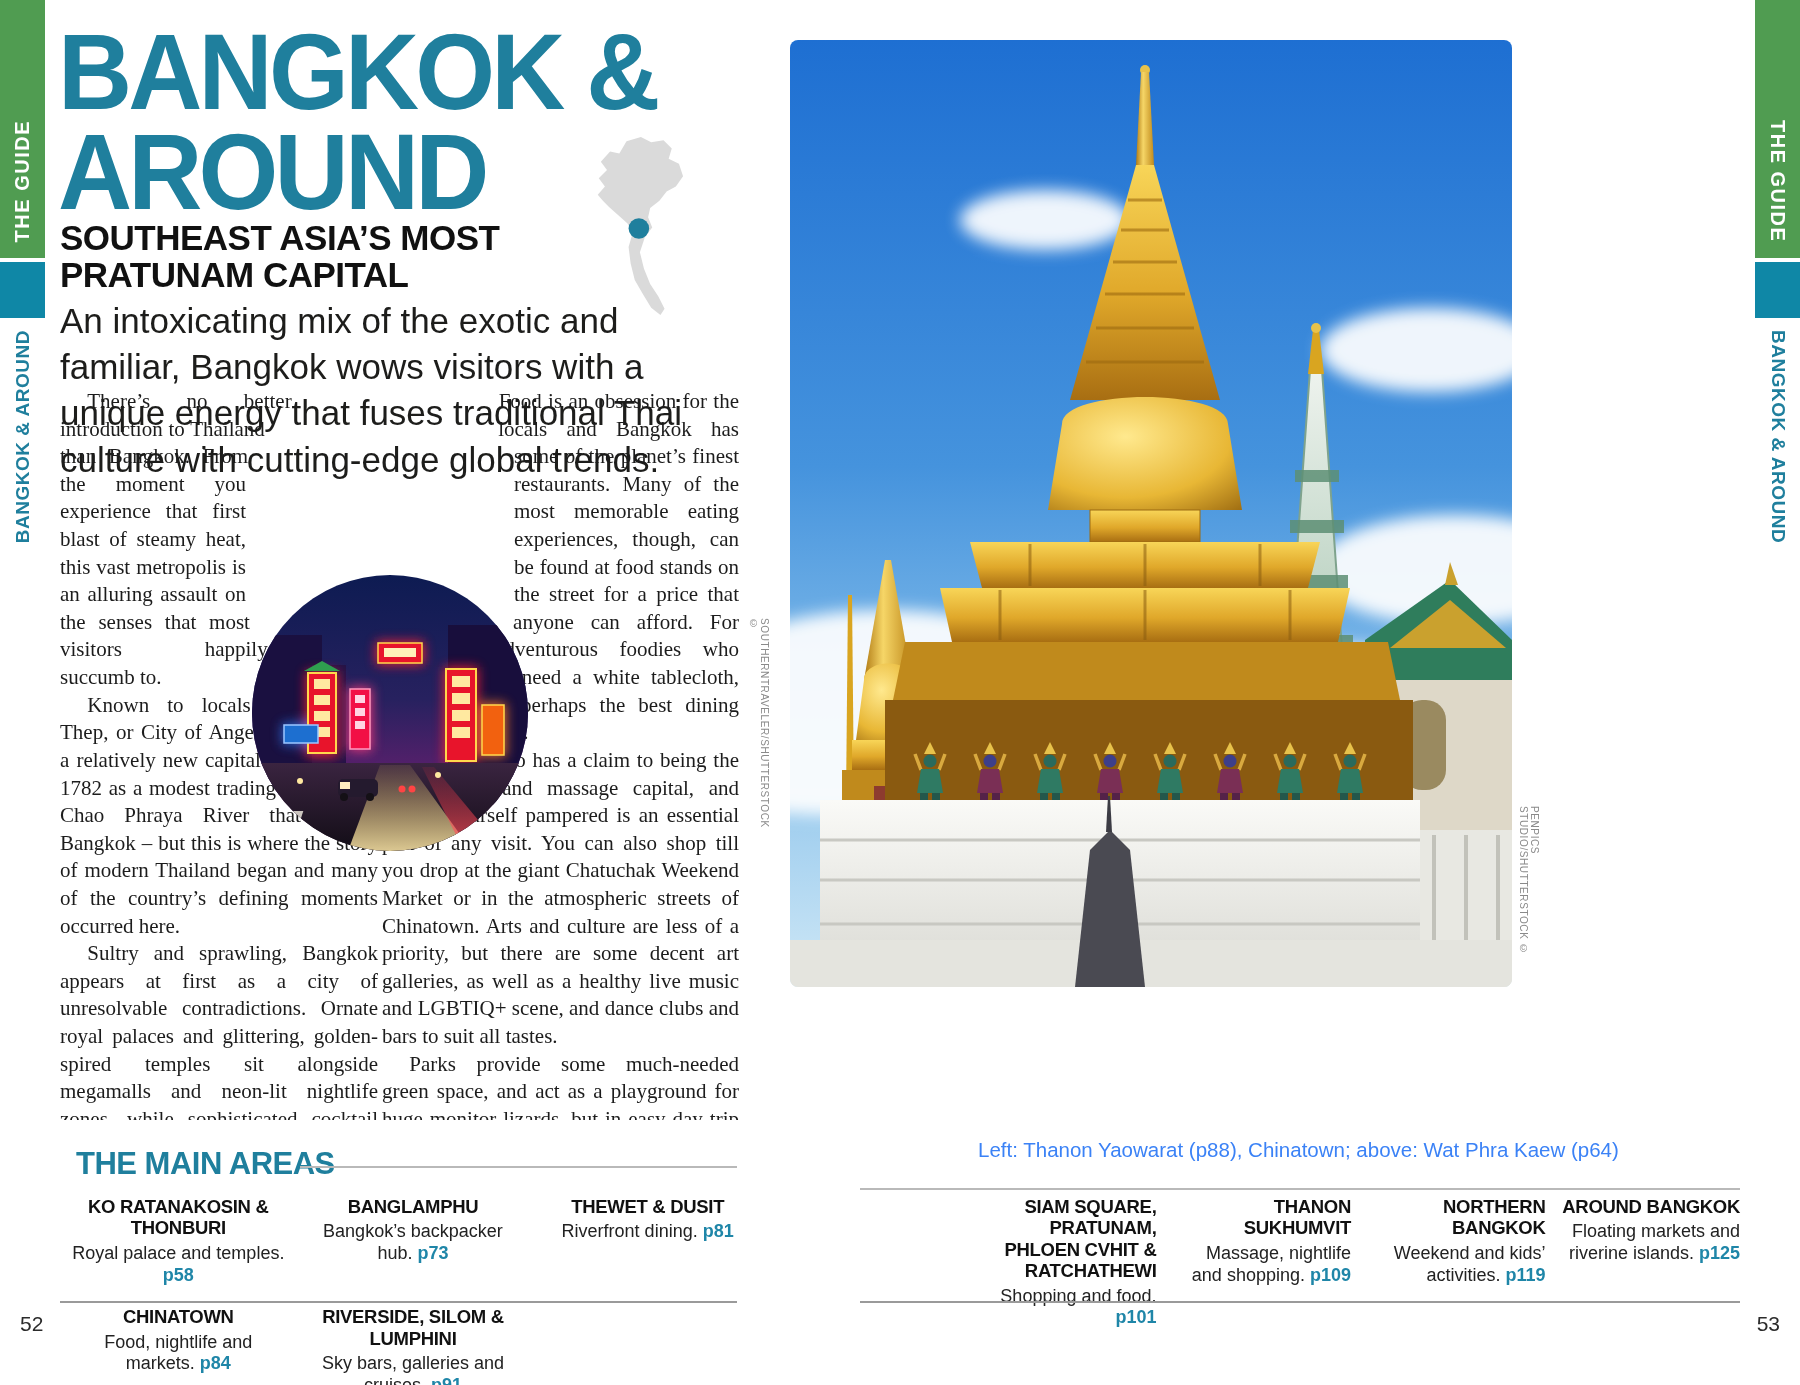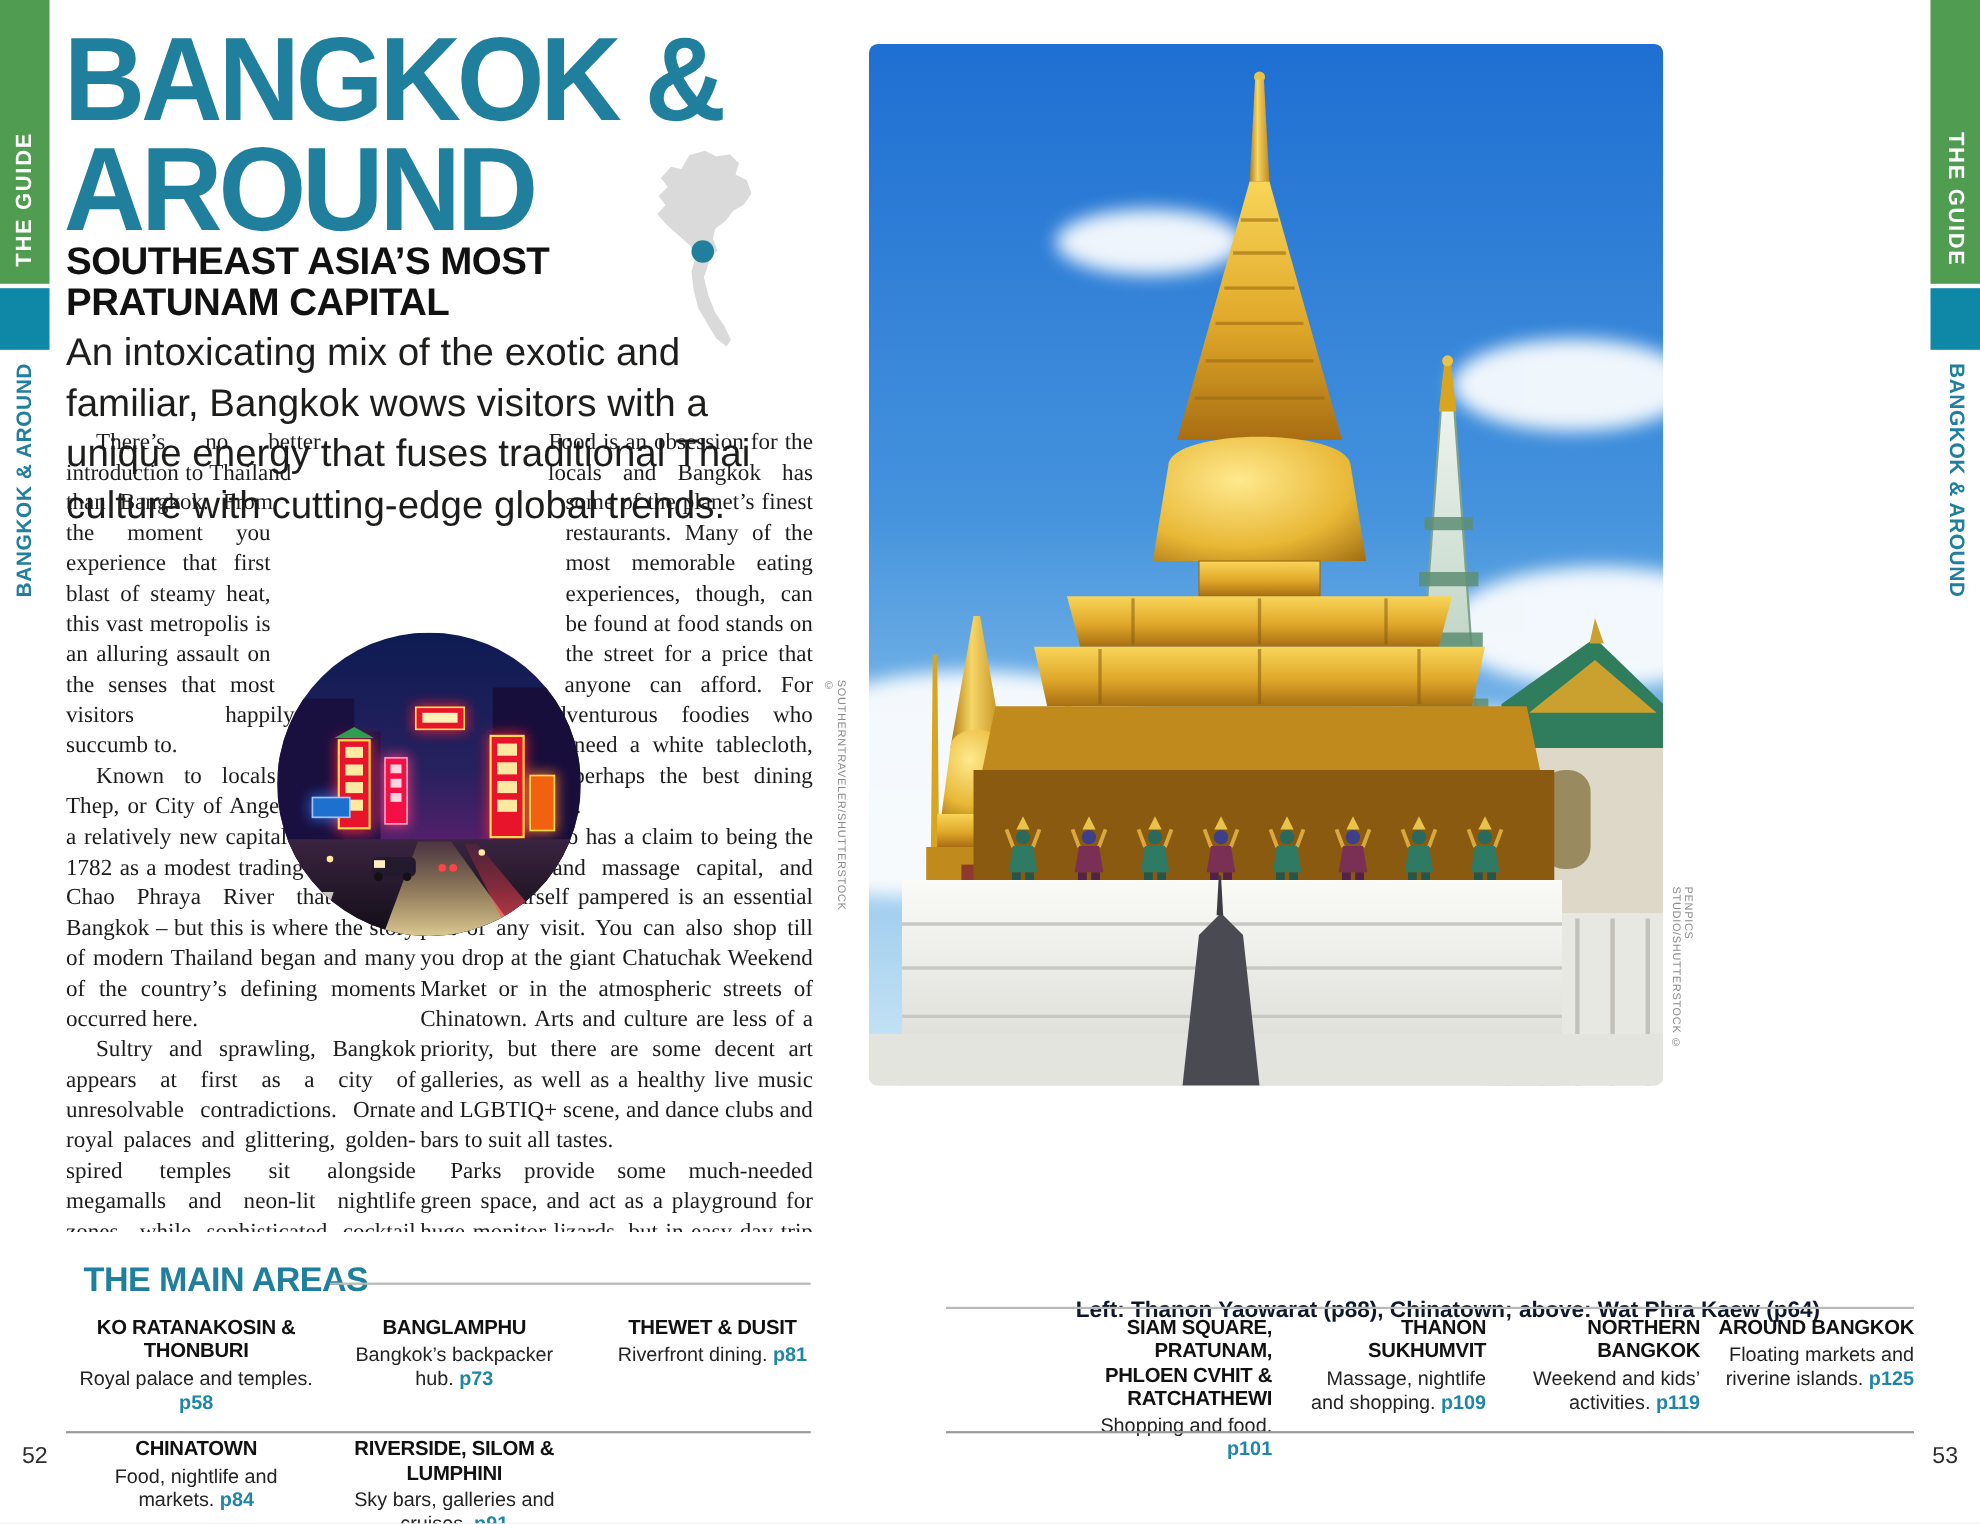--- a/index.html
+++ b/index.html
@@ -41,21 +41,21 @@
   .areas{position:absolute;display:grid;text-align:center;}
   .areas.lft{left:71px;top:1196px;width:684px;grid-template-columns:repeat(3,1fr);column-gap:14px;gap:20px;}
   .areas.rgt{left:978px;top:1196px;width:762px;grid-template-columns:repeat(4,1fr);column-gap:16px;text-align:right;}
   .area h4{margin:0 0 4px 0;font-size:18.5px;line-height:1.16;letter-spacing:-0.3px;color:#111;}
   .area .d{font-size:18px;line-height:1.2;color:#222;}
   .pg{color:#1f86a8;font-weight:bold;}
   .pagenum{position:absolute;top:1312px;font-size:21px;color:#2b2b2b;}
   .pagenum.n52{left:20px;} .pagenum.n53{right:20px;text-align:right;}
   
   .main-photo{position:absolute;left:790px;top:40px;width:722px;height:947px;border-radius:8px;overflow:hidden;}
-  .caption{position:absolute;left:978px;top:1179px;width:762px;font-weight:bold;font-size:20.5px;color:#0f172a;}
+  .caption{position:absolute;left:978px;top:1138px;width:762px;font-weight:normal;font-size:20.5px;color:#3b82f6;}
 </style>
 </head>
 <body>
 
 <div class="spread">
 
   <div class="tab-green left">
     <span class="tab-guide-txt vert-up">THE GUIDE</span>
   </div>
   <div class="tab-sq left"></div>

